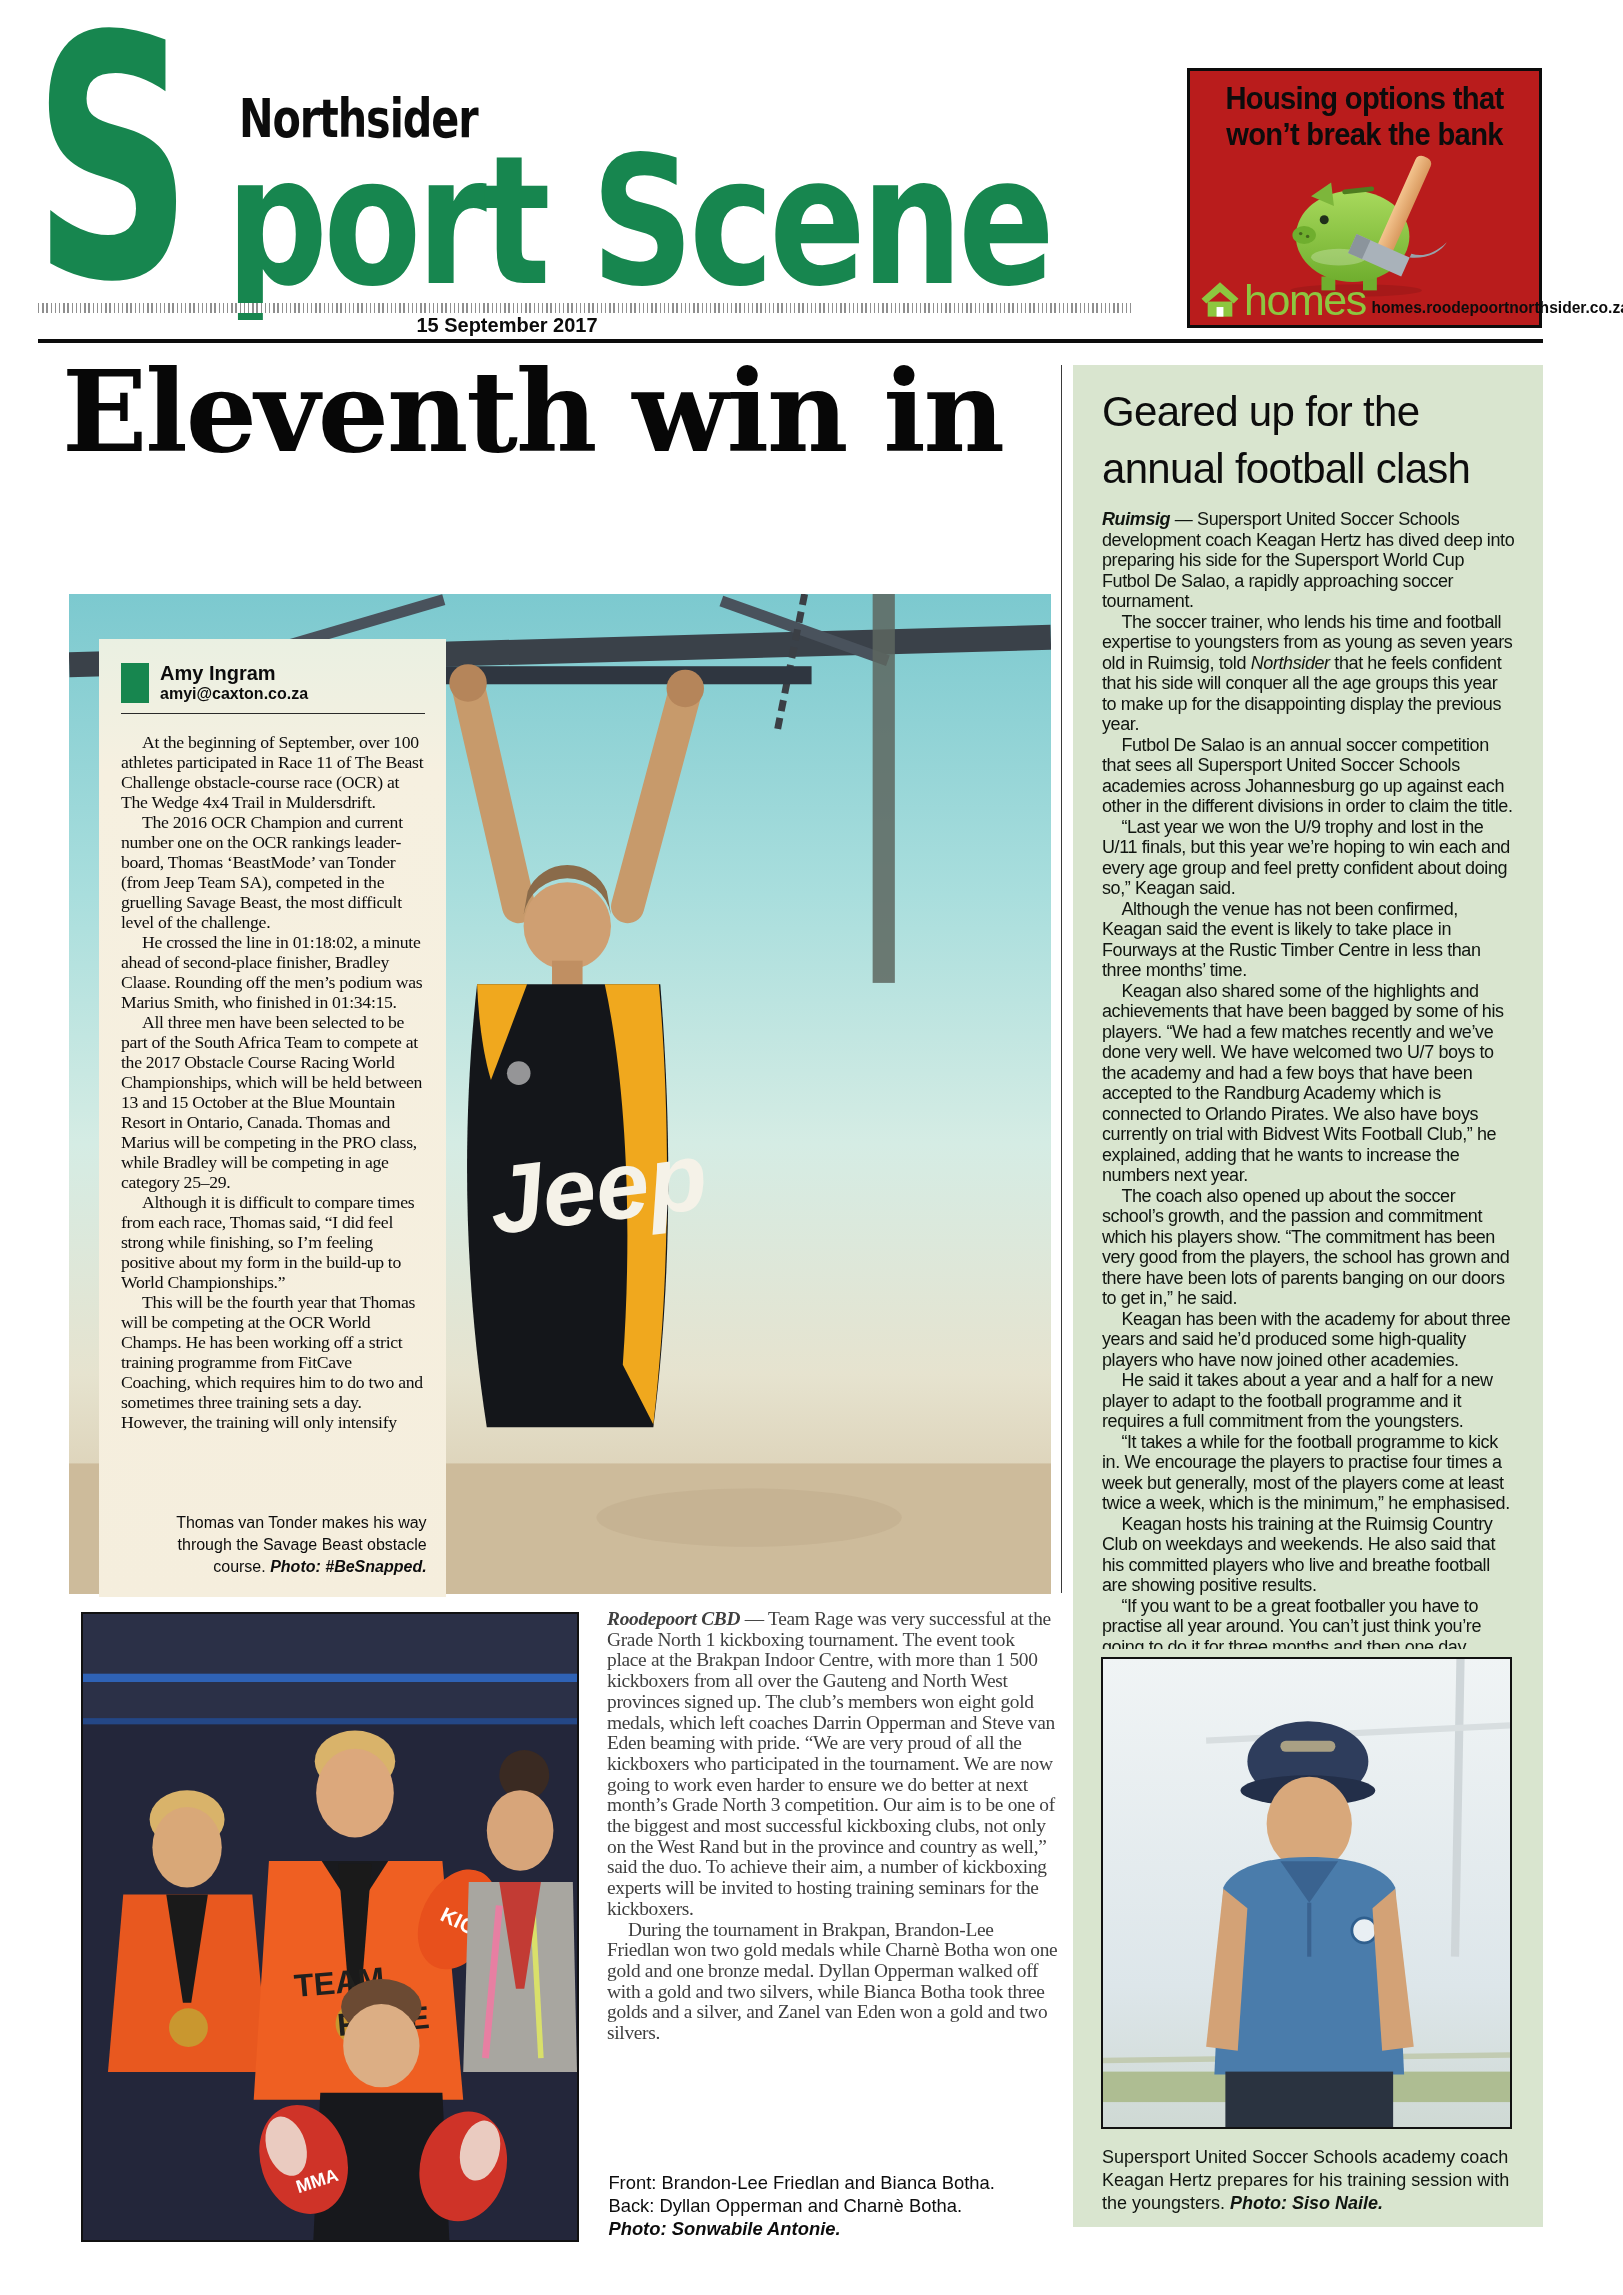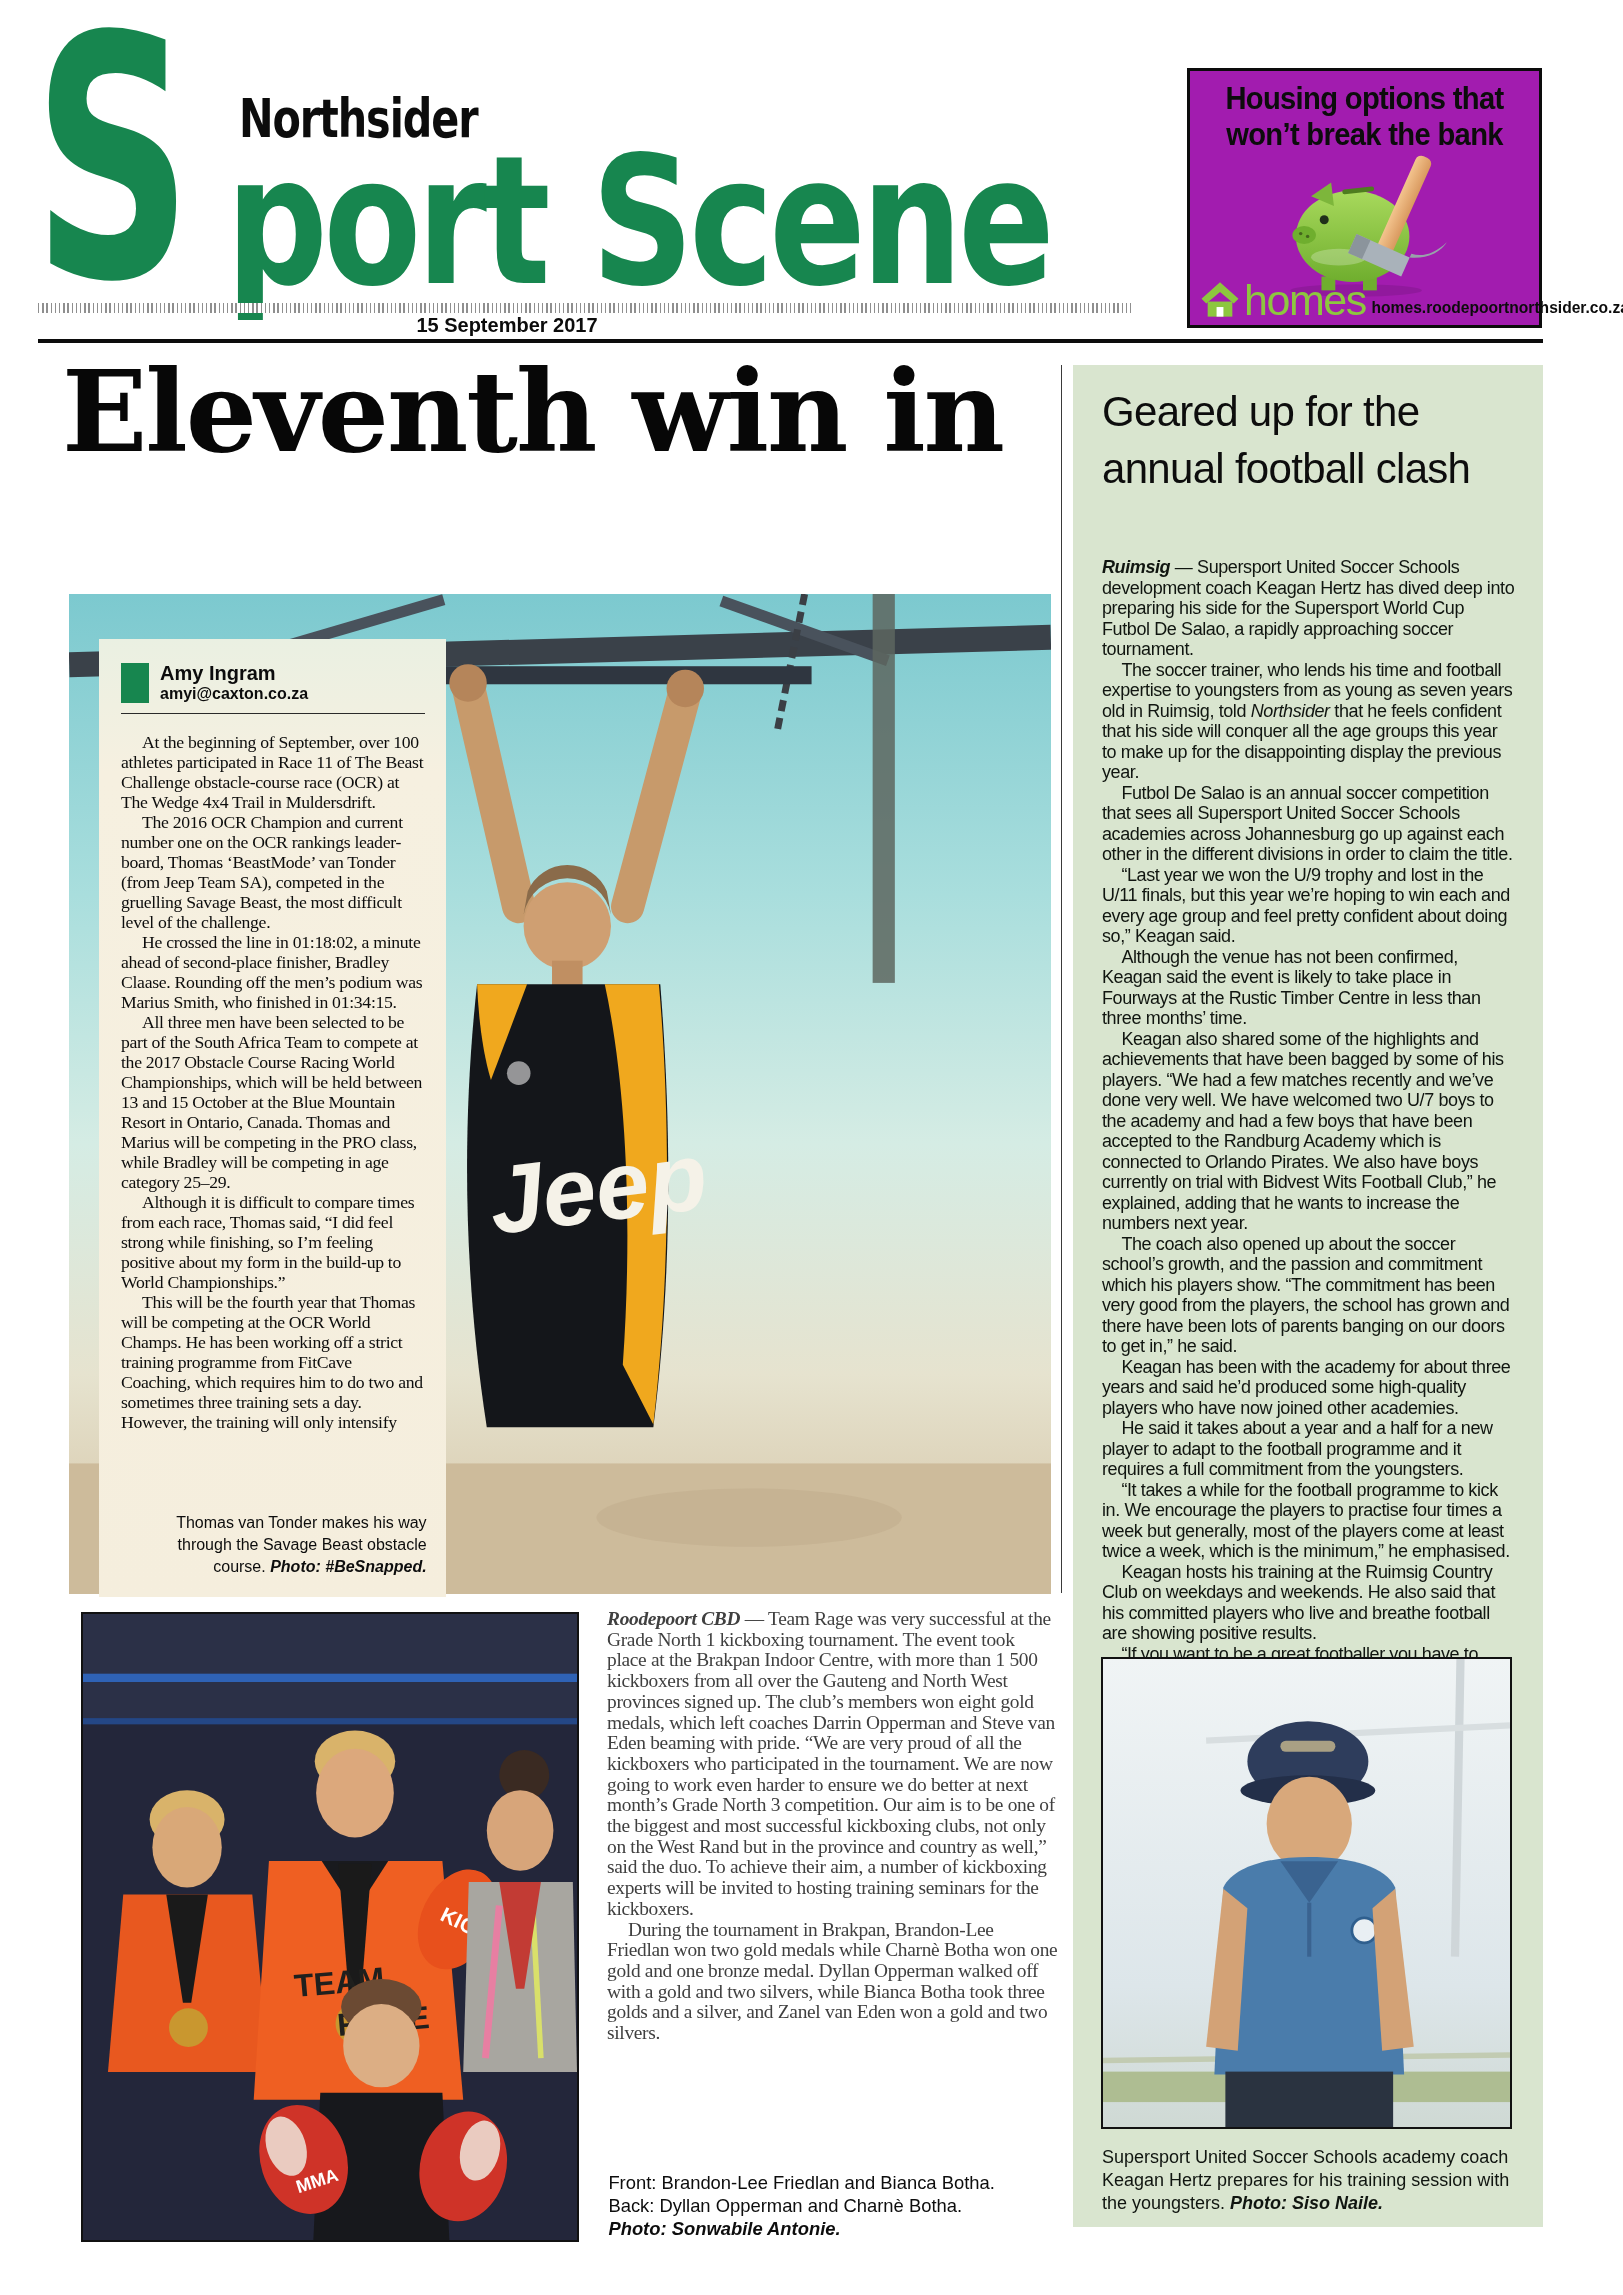--- a/index.html
+++ b/index.html
@@ -13,21 +13,21 @@
   #masthead-kicker{left:239px;top:92px;font-family:"DejaVu Sans",sans-serif;font-weight:bold;
        font-size:53px;line-height:53px;color:#0c0c0c;transform:scaleX(0.78);transform-origin:left top;letter-spacing:-1.4px;}
   #masthead-title{left:226px;top:133px;font-family:"DejaVu Sans",sans-serif;font-weight:bold;
        font-size:178px;line-height:178px;color:#17864f;transform:scaleX(0.80);transform-origin:left top;letter-spacing:-5.6px;}
   #masthead-hatch{left:38px;top:303px;width:1093px;height:10.4px;
        background:repeating-linear-gradient(90deg,#8f8f8f 0 1.4px,#ffffff 1.4px 4.2px);}
   #issue-date{left:368px;top:314px;width:278px;text-align:center;font-weight:bold;font-size:20px;color:#0c0c0c;}
   #masthead-rule{left:38px;top:339px;width:1505px;height:3.5px;background:#0c0c0c;}
 
   
-  #ad-box{left:1187px;top:68px;width:355px;height:260px;border:3.5px solid #0c0c0c;background:#a21caf;box-sizing:border-box;}
+  #ad-box{left:1187px;top:68px;width:355px;height:260px;border:3.5px solid #0c0c0c;background:#b91c1c;box-sizing:border-box;}
   #ad-headline{margin-top:9.7px;text-align:center;font-weight:bold;font-size:31px;line-height:36px;
        letter-spacing:-0.7px;transform:scaleX(0.94);transform-origin:center top;color:#0c0c0c;}
   #ad-art{position:absolute;left:83px;top:82px;}
   #ad-bottom{position:absolute;left:9.7px;bottom:7px;display:flex;align-items:flex-end;}
   #homes-brand{font-family:"Liberation Sans",sans-serif;color:#8dc63f;font-size:43px;line-height:36px;
        letter-spacing:-1.4px;margin:0 5.6px 0 4.2px;}
   #homes-url{font-weight:bold;font-size:15.6px;line-height:21px;color:#0c0c0c;}
 
   
   #lead-headline{left:62px;top:347px;width:1013px;font-family:"DejaVu Serif",serif;font-weight:bold;
@@ -53,21 +53,21 @@
   .credit{font-weight:bold;font-style:italic;}
 
   
   #column-rule{left:1061px;top:365px;width:1.4px;height:1228px;background:#3a3a3a;}
 
   
   #football-section{left:1073px;top:365px;width:470px;height:1862px;background:#d9e5cf;box-sizing:border-box;}
   #football-headline{position:absolute;left:29px;top:18px;width:416px;font-size:42px;line-height:57px;
        letter-spacing:-0.7px;color:#0d0d0d;}
   #football-body{position:absolute;left:29px;top:144px;width:414px;height:1140px;overflow:hidden;
-       font-size:18px;line-height:20.5px;letter-spacing:-0.4px;color:#101510;margin-top:48px;}
+       font-size:18px;line-height:20.5px;letter-spacing:-0.4px;color:#101510;}
   #football-body p{margin:0;}
   #football-body p.ind{text-indent:19.4px;}
   #coach-photo{position:absolute;left:28px;top:1292px;width:411px;height:472px;border:2.1px solid #111;box-sizing:border-box;}
   #coach-photo svg{display:block;width:100%;height:100%;}
   #football-caption{position:absolute;left:29px;top:1781px;width:416px;font-size:18px;line-height:23px;color:#101510;}
 
   
   #kickboxing-photo{left:81px;top:1612px;width:498px;height:630px;border:2.1px solid #111;box-sizing:border-box;}
   #kickboxing-photo svg{display:block;width:100%;height:100%;}
   #kickboxing-section{left:607px;top:1609px;width:451px;height:652px;}

